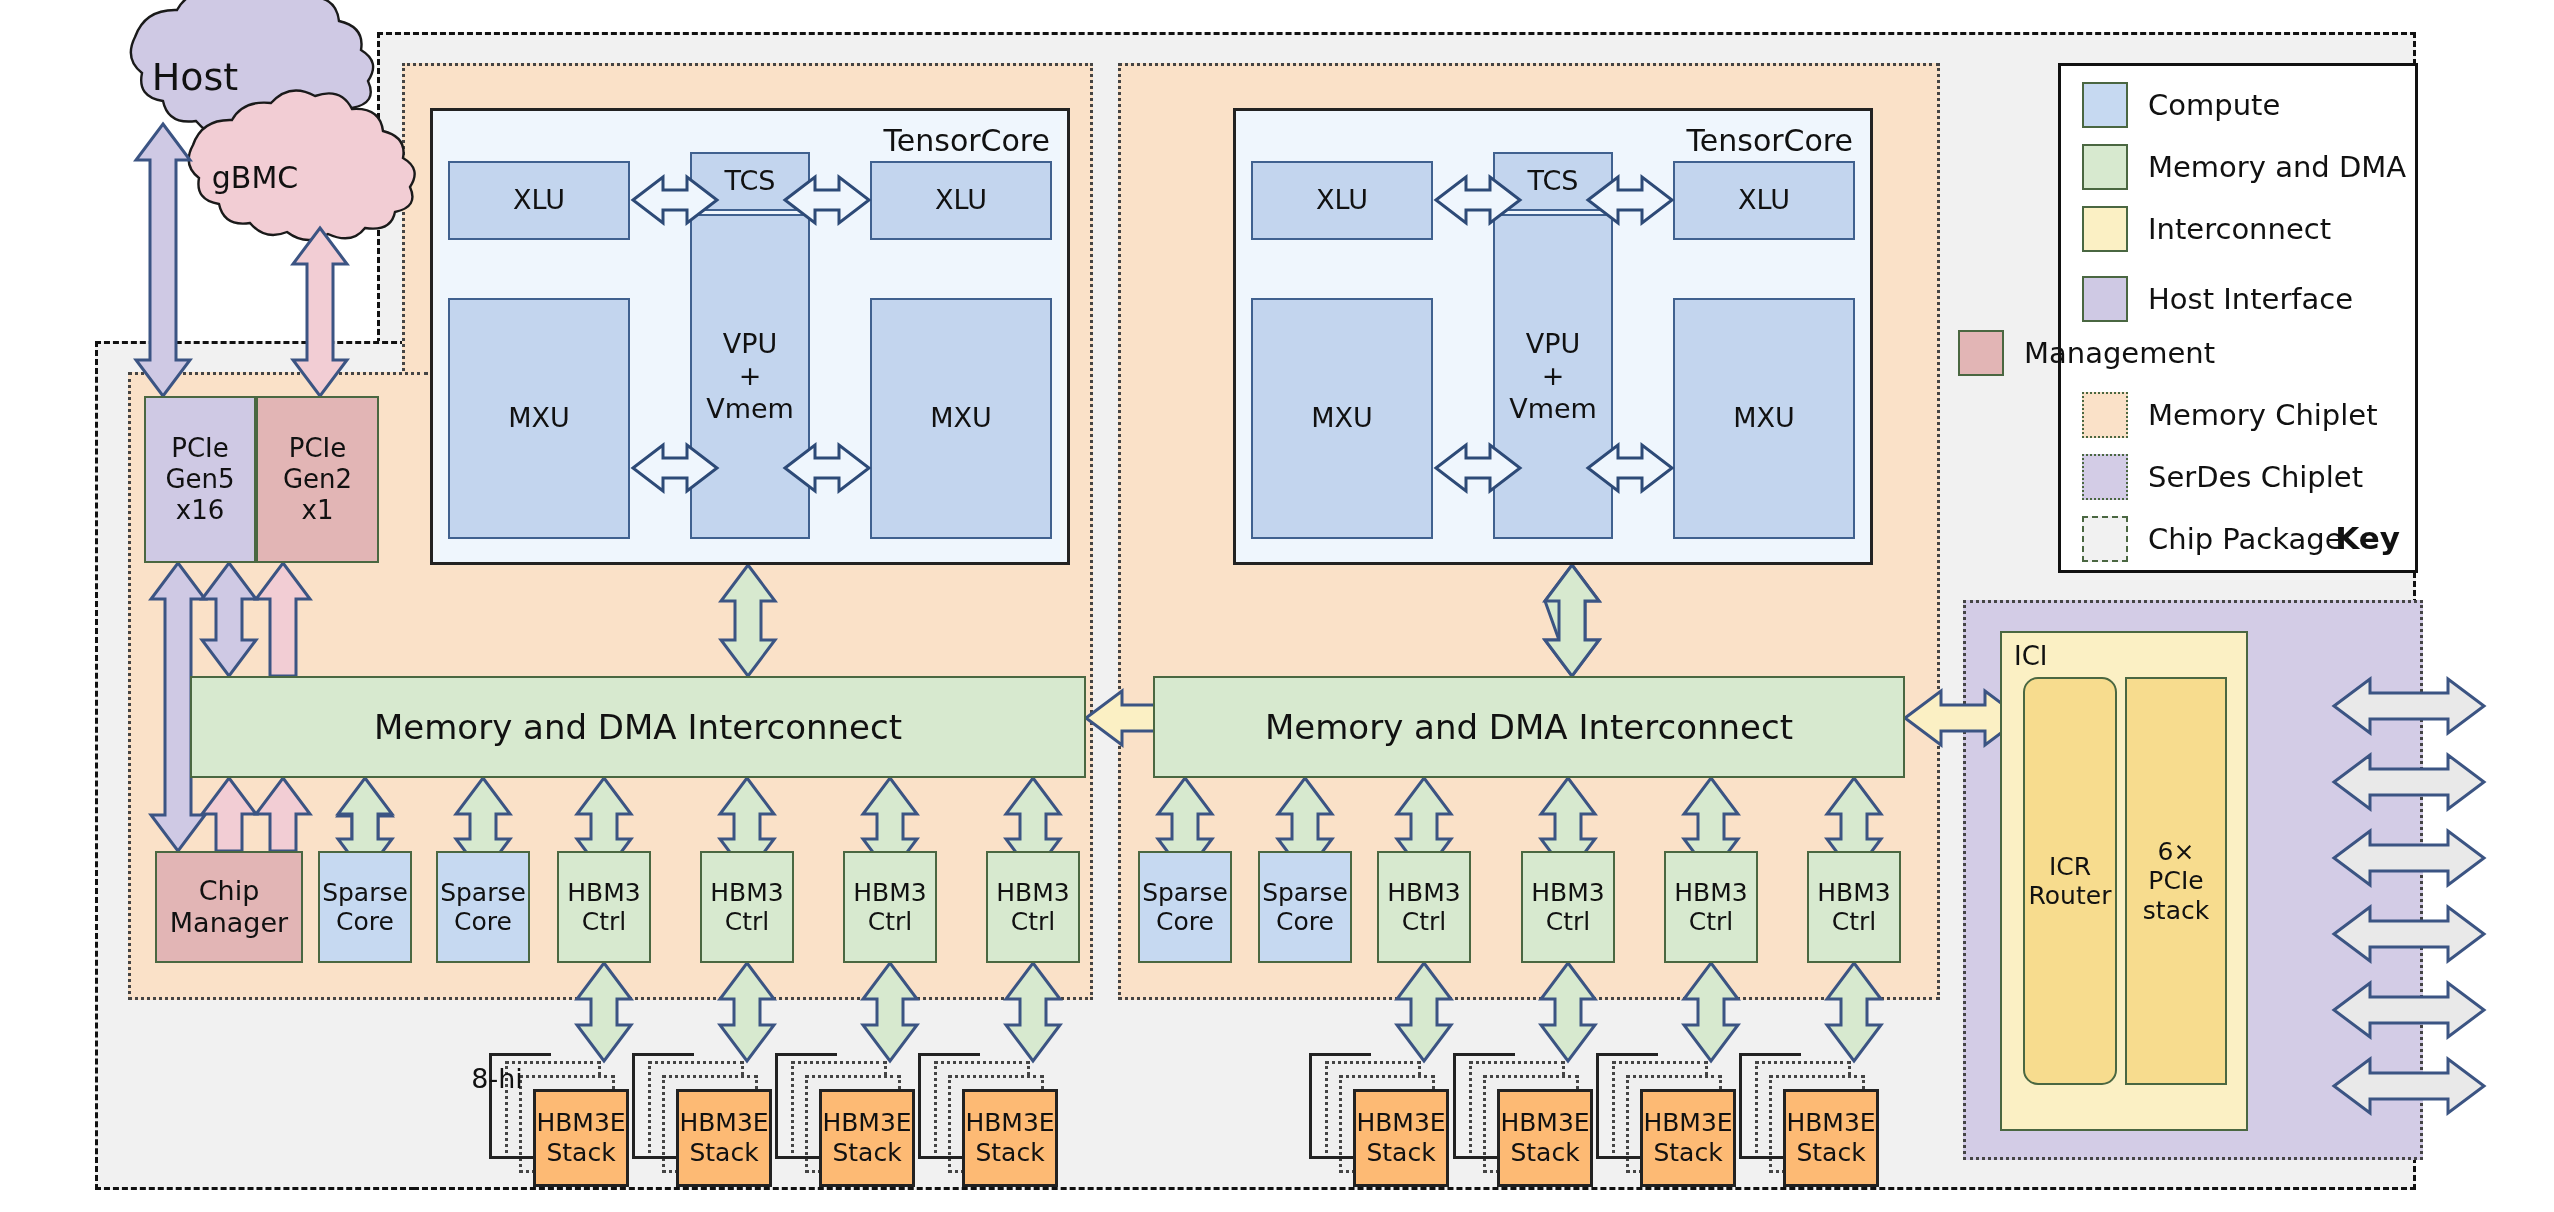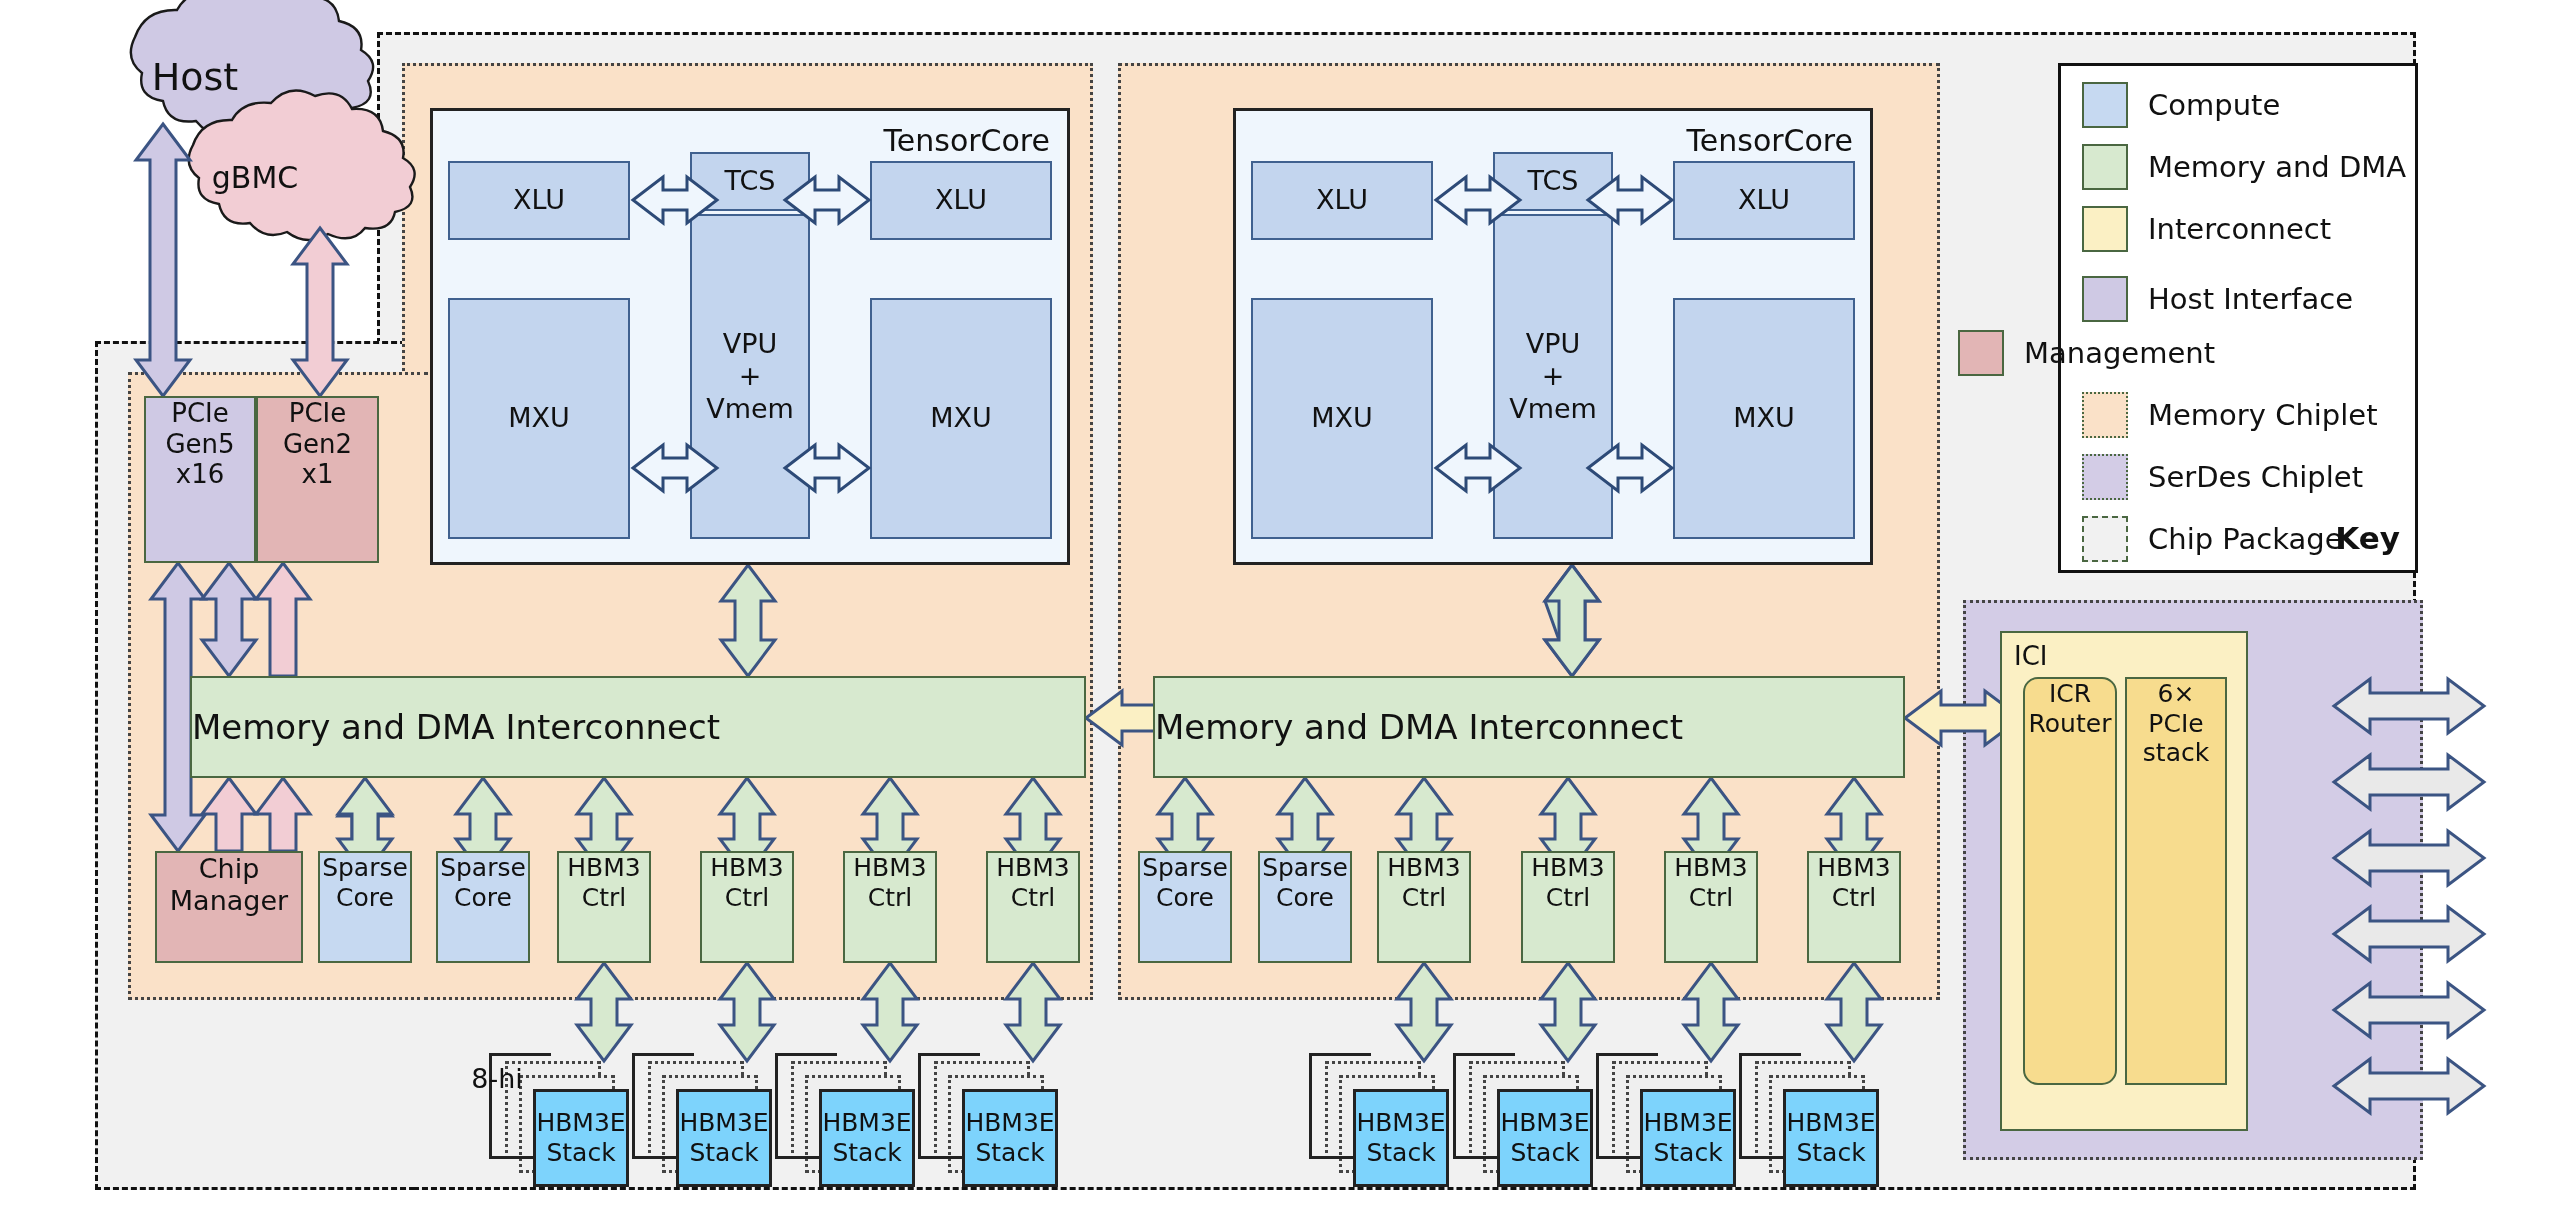--- a/index.html
+++ b/index.html
@@ -7,35 +7,35 @@
   #root{position:relative;width:2554px;height:1212px;overflow:hidden;background:#fff;}
 
   .abs{position:absolute;box-sizing:border-box;}
 
   
   .pkg{border:3px dashed #111;background:#f1f1f1;}
   .chiplet-logic{border:3px dotted #444;background:#fae1c8;}
   .chiplet-serdes{border:3px dotted #444;background:#d3cce6;}
 
   
-  .blk{display:flex;align-items:center;text-align:center;
+  .blk{display:flex;align-items:center;justify-content:center;text-align:center;
        line-height:1.18;color:#111;border:2px solid #4a6741;}
   .compute{background:#c6d9f1;border-color:#4a6741;}
   .memdma{background:#d7e9cf;border-color:#4a6741;}
   .intercon{background:#fbf0c4;border-color:#4a6741;}
   .hostif{background:#cfc9e4;border-color:#4a6741;}
   .mgmt{background:#e2b5b5;border-color:#4a6741;}
   .serdesblk{background:#f2e4fb;border-color:#4a6741;}
 
   
   .tcpanel{background:#eff6fd;border:3px solid #222;}
   .cbox{background:#c3d5ee;border:2px solid #40618f;display:flex;align-items:center;
         justify-content:center;text-align:center;line-height:1.2;color:#111;}
 
-  .hbmstack{background:#7dd3fc;border:3px solid #222;display:flex;align-items:center;
+  .hbmstack{background:#fdba74;border:3px solid #222;display:flex;align-items:center;
             justify-content:center;text-align:center;line-height:1.2;color:#111;}
   .ghost{background:#efefef;border:3px dotted #444;}
 
   .plain-text{color:#111;}
 
   svg.ov{position:absolute;left:0;top:0;width:2554px;height:1212px;pointer-events:none;}
 
   
   .key{background:#ffffff;border:3px solid #111;}
   .key-row{position:absolute;display:flex;align-items:center;}

